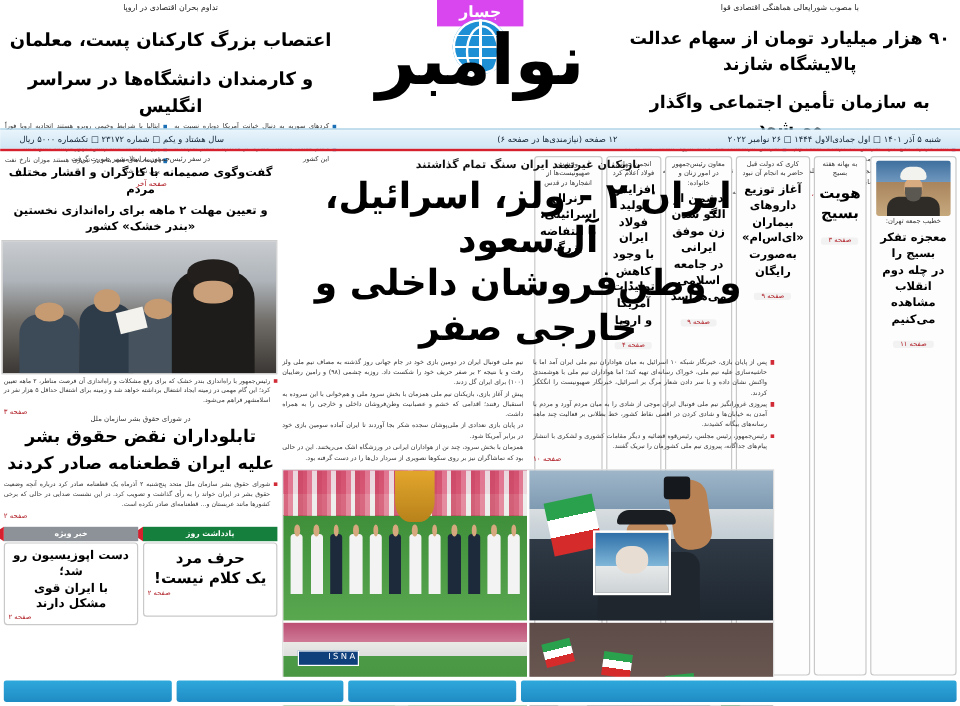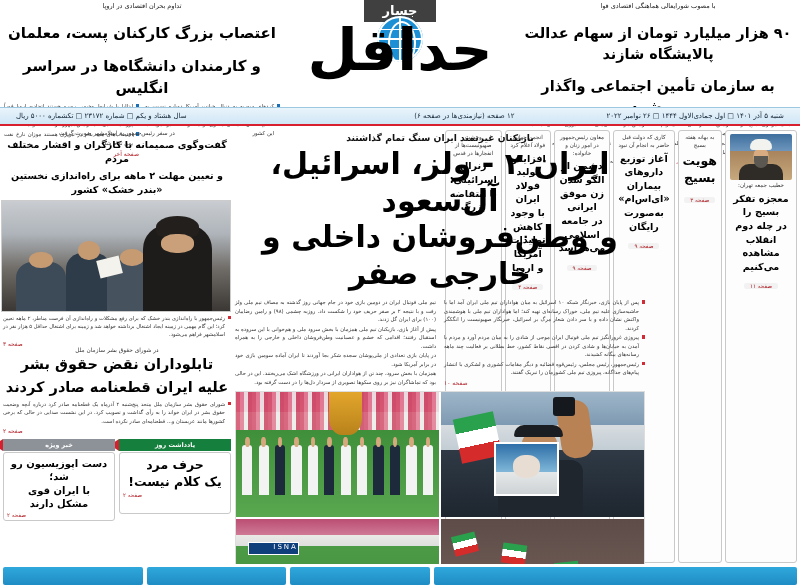--- a/index.html
+++ b/index.html
@@ -15,21 +15,21 @@
 
   
   .masthead{position:relative;height:107px;width:800px;background:#fff;}
 
   .mast-center{
     position:absolute;left:50%;transform:translateX(-50%);
     top:0;width:280px;height:107px;text-align:center;
   }
   .jasar-banner{
     position:absolute;top:0;left:50%;transform:translateX(-50%);
-    background:#404040;color:#fff;width:72px;height:22px;
+    background:#d946ef;color:#fff;width:72px;height:22px;
     font-size:13px;line-height:22px;letter-spacing:1px;font-weight:bold;
   }
   .globe{
     position:absolute;top:16px;left:50%;transform:translateX(-50%);
     width:46px;height:46px;border-radius:50%;
     background:#1d8fd4;
     box-shadow:inset 0 0 0 2px #fff;
   }
   .globe:before{
     content:"";position:absolute;inset:0;border-radius:50%;
@@ -302,21 +302,21 @@
           <div class="bline">جسارت لوتی تصادف موتورسیکلت به عنوان قنیه العندشیت</div>
           <div class="bline">آرامش بازار سکه و از ادامه خواهد داشت</div>
         </div>
       </div>
     </div>
 
     <div class="mast-center">
       <div class="jasar-banner">جسار</div>
       <div class="globe"></div>
       <div class="globe-ell"></div>
-      <div class="mast-title">حداقل</div>
+      <div class="mast-title">نوامبر</div>
     </div>
 
     <div class="mast-side left">
       <div class="kicker-tiny">تداوم بحران اقتصادی در اروپا</div>
       <div class="mast-head">اعتصاب بزرگ کارکنان پست، معلمان</div>
       <div class="mast-head">و کارمندان دانشگاه‌ها در سراسر انگلیس</div>
       <div class="bullets">
         <div class="bcol">
           <div class="bline">کردهای سوریه به دنبال خیانت آمریکا دوباره نسبت به ضامن لند شدند</div>
           <div class="bline">خشم فعالان سیاسی مصری از مذاکرات سفیر آمریکا با این کشور</div>

